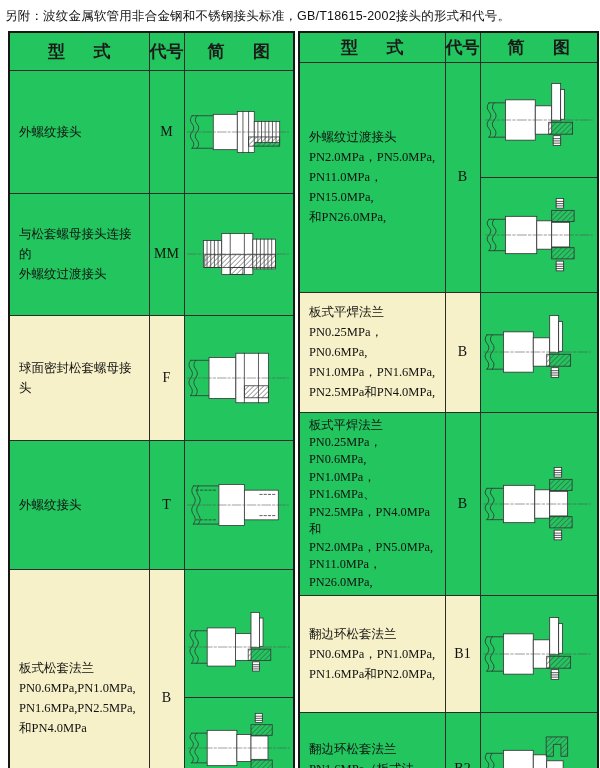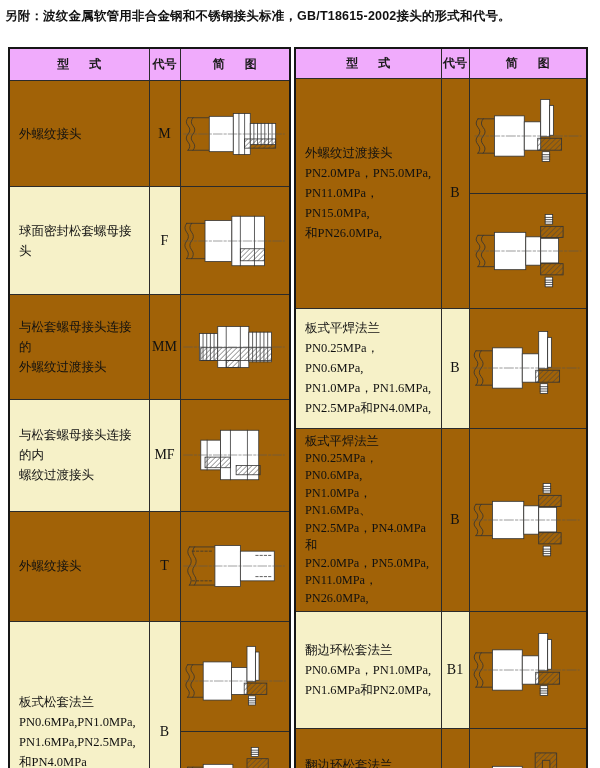--- a/index.html
+++ b/index.html
@@ -4,37 +4,37 @@
 <style>
   html,body{margin:0;padding:0;}
   body{
     width:600px;height:768px;background:#ffffff;overflow:hidden;
     font-family:"Liberation Serif","DejaVu Serif",serif;
     color:#111;
   }
   .page{position:relative;width:600px;height:768px;}
   .title{
     font-family:"Liberation Sans","DejaVu Sans",sans-serif;
-    font-weight:bold;font-size:12.5px;
-    margin:8px 0 22px 5px;letter-spacing:0.2px;
+    font-weight:normal;font-size:12.5px;
+    margin:8px 0 6px 5px;letter-spacing:0.2px;
   }
   .tables{display:flex;gap:3px;margin-left:8px;}
   table{
     border-collapse:collapse;table-layout:fixed;
     border:2px solid #161616;
   }
   td,th{
     border:1px solid #2b2b2b;
     padding:0;vertical-align:middle;
-    background:#a16207;
+    background:#22c55e;
   }
   th{
-    background:#f0abfc;
+    background:#22c55e;
     font-family:"Liberation Sans","DejaVu Sans",sans-serif;
-    font-weight:bold;font-size:12px;color:#1a1a1a;
+    font-weight:bold;font-size:17px;color:#1a1a1a;
     white-space:pre;text-align:center;
   }
   td.type{
     font-size:12.5px;line-height:1.6;
     padding:4px 6px 4px 9px;text-align:left;
     white-space:pre-line;
   }
   td.type.tight{line-height:1.42;font-size:12.3px;}
   td.code{
     text-align:center;font-size:14px;
@@ -96,40 +96,20 @@
                   <line x1="113.42857142857143" y1="40" x2="113.42857142857143" y2="70"></line>
                   <line x1="118.57142857142857" y1="40" x2="118.57142857142857" y2="70"></line>
                   <line x1="123.71428571428572" y1="40" x2="123.71428571428572" y2="70"></line>
                   <line x1="128.85714285714286" y1="40" x2="128.85714285714286" y2="70"></line>
                   <rect x="90" y="62" width="44" height="13" fill="url(#hp)"></rect>
                   <line x1="4" y1="55" x2="146" y2="55" stroke-dasharray="12 3 3 3" stroke-width="0.8" stroke="#555"></line>
                 </g>
               </svg>
         </td>
       </tr>
-      <tr style="height:99px">
-        <td class="type hl">球面密封松套螺母接头</td>
-        <td class="code hl">F</td>
-        <td class="diagram">
-          <svg class="diag" width="106" height="90" viewBox="0 0 150 110">
-                <g stroke="#333" fill="none" stroke-width="1.1" stroke-linecap="square">
-                  <line x1="8" y1="30" x2="34" y2="30"></line>
-                  <line x1="8" y1="80" x2="34" y2="80"></line>
-                  <path d="M8 30 q-5 6.25 0 12.5 t0 12.5 t0 12.5 t0 12.5"></path>
-                  <path d="M15 30 q-5 6.25 0 12.5 t0 12.5 t0 12.5 t0 12.5"></path>
-                  <rect x="34" y="26" width="38" height="58" fill="#fff"></rect>
-                  <rect x="72" y="20" width="46" height="70" fill="#fff"></rect>
-                  <line x1="84" y1="20" x2="84" y2="90"></line>
-                  <line x1="104" y1="20" x2="104" y2="90"></line>
-                  <rect x="84" y="66" width="34" height="17" fill="url(#hp)"></rect>
-                  <line x1="4" y1="55" x2="146" y2="55" stroke-dasharray="12 3 3 3" stroke-width="0.8" stroke="#555"></line>
-                </g>
-              </svg>
-        </td>
-      </tr>
       <tr style="height:96px">
         <td class="type">与松套螺母接头连接的
 外螺纹过渡接头</td>
         <td class="code">MM</td>
         <td class="diagram">
           <svg class="diag" width="106" height="90" viewBox="0 0 150 110">
                 <g stroke="#333" fill="none" stroke-width="1.1" stroke-linecap="square">
                   <rect x="26" y="36" width="26" height="38" fill="#fff"></rect>
                   <line x1="31.2" y1="36" x2="31.2" y2="74"></line>
                   <line x1="36.4" y1="36" x2="36.4" y2="74"></line>
@@ -144,34 +124,35 @@
                   <line x1="112" y1="34" x2="112" y2="76"></line>
                   <line x1="117.33333333333333" y1="34" x2="117.33333333333333" y2="76"></line>
                   <line x1="122.66666666666667" y1="34" x2="122.66666666666667" y2="76"></line>
                   <rect x="28" y="56" width="100" height="18" fill="url(#hp)"></rect>
                   <rect x="64" y="74" width="18" height="10" fill="url(#hp)"></rect>
                   <line x1="4" y1="55" x2="146" y2="55" stroke-dasharray="12 3 3 3" stroke-width="0.8" stroke="#555"></line>
                 </g>
               </svg>
         </td>
       </tr>
-      <tr style="height:102px">
-        <td class="type hl">与松套螺母接头连接的内
-螺纹过渡接头</td>
-        <td class="code hl">MF</td>
+      <tr style="height:99px">
+        <td class="type hl">球面密封松套螺母接头</td>
+        <td class="code hl">F</td>
         <td class="diagram">
           <svg class="diag" width="106" height="90" viewBox="0 0 150 110">
                 <g stroke="#333" fill="none" stroke-width="1.1" stroke-linecap="square">
-                  <rect x="28" y="34" width="28" height="42" fill="#fff"></rect>
-                  <line x1="37" y1="34" x2="37" y2="76"></line>
-                  <rect x="56" y="20" width="54" height="70" fill="#fff"></rect>
-                  <line x1="70" y1="20" x2="70" y2="90"></line>
-                  <line x1="94" y1="20" x2="94" y2="90"></line>
-                  <rect x="34" y="58" width="36" height="15" fill="url(#hp)"></rect>
-                  <rect x="78" y="70" width="34" height="13" fill="url(#hp)"></rect>
+                  <line x1="8" y1="30" x2="34" y2="30"></line>
+                  <line x1="8" y1="80" x2="34" y2="80"></line>
+                  <path d="M8 30 q-5 6.25 0 12.5 t0 12.5 t0 12.5 t0 12.5"></path>
+                  <path d="M15 30 q-5 6.25 0 12.5 t0 12.5 t0 12.5 t0 12.5"></path>
+                  <rect x="34" y="26" width="38" height="58" fill="#fff"></rect>
+                  <rect x="72" y="20" width="46" height="70" fill="#fff"></rect>
+                  <line x1="84" y1="20" x2="84" y2="90"></line>
+                  <line x1="104" y1="20" x2="104" y2="90"></line>
+                  <rect x="84" y="66" width="34" height="17" fill="url(#hp)"></rect>
                   <line x1="4" y1="55" x2="146" y2="55" stroke-dasharray="12 3 3 3" stroke-width="0.8" stroke="#555"></line>
                 </g>
               </svg>
         </td>
       </tr>
       <tr style="height:101px">
         <td class="type">外螺纹接头</td>
         <td class="code">T</td>
         <td class="diagram">
           <svg class="diag" width="106" height="90" viewBox="0 0 150 110">

